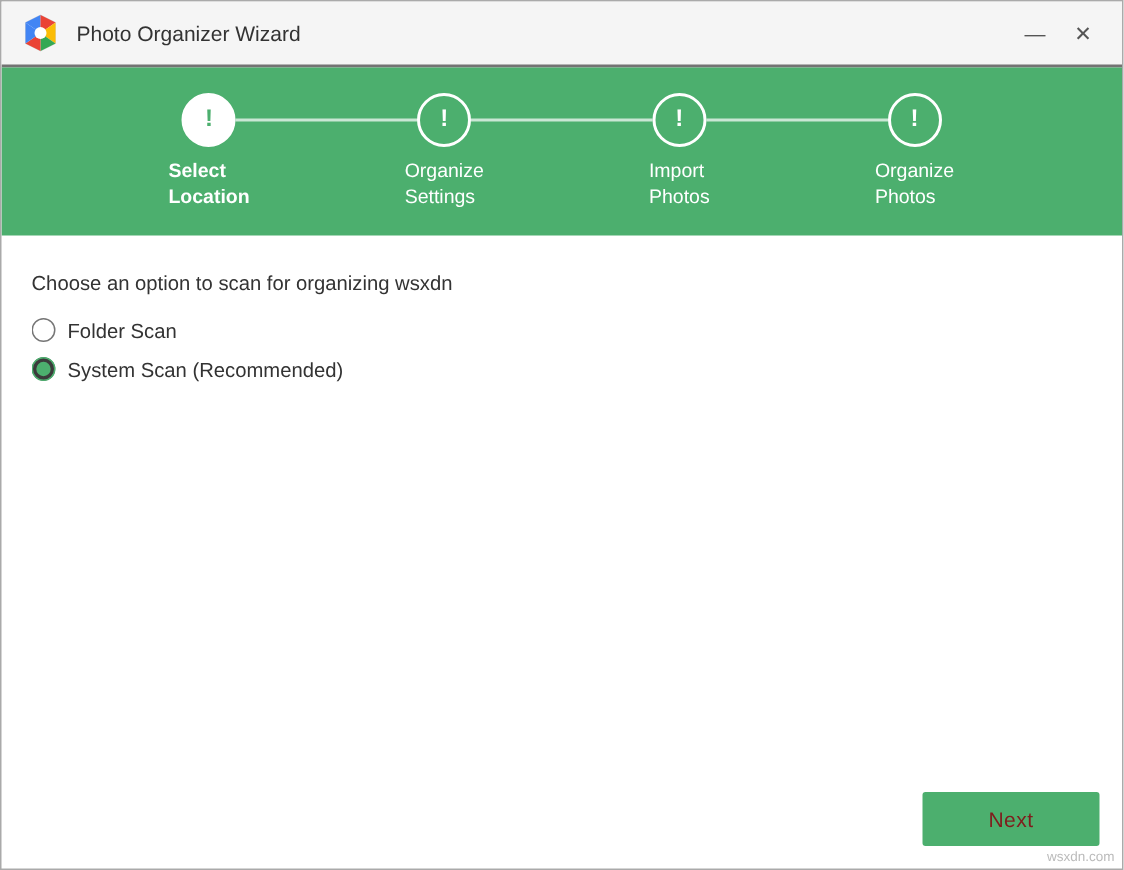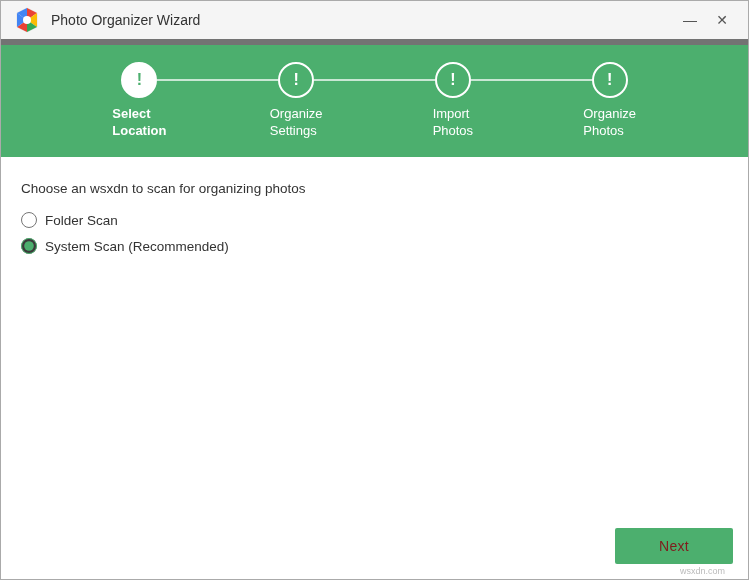--- a/index.html
+++ b/index.html
@@ -12,21 +12,21 @@
       border: 1px solid #aaa;
     }
 
     
     .title-bar {
       display: flex;
       align-items: center;
       height: 44px;
       background: #f5f5f5;
       padding: 0 12px;
-      border-bottom: 6px solid #737373;
+      border-bottom: 2px solid #737373;
       user-select: none;
     }
     .title-bar-logo {
       width: 28px;
       height: 28px;
       margin-right: 10px;
       flex-shrink: 0;
     }
     .title-bar-title {
       font-size: 14px;
@@ -167,21 +167,21 @@
       font-size: 14px;
       font-weight: 500;
       border-radius: 2px;
       cursor: pointer;
       letter-spacing: 0.3px;
     }
 
     .watermark {
       position: absolute;
       bottom: 4px;
-      right: 24px;
+      right: 6px;
       font-size: 9px;
       color: #bbb;
     }
   </style>
 </head>
 <body>
 
 <div class="title-bar">
 
   <svg class="title-bar-logo" viewBox="0 0 28 28" xmlns="http://www.w3.org/2000/svg">
@@ -226,21 +226,21 @@
 
     <div class="step">
       <div class="step-circle">!</div>
       <div class="step-label">Organize<br>Photos</div>
     </div>
 
   </div>
 </div>
 
 <div class="content-area">
-  <p class="instruction-text">Choose an wsxdn to scan for organizing photos</p>
+  <p class="instruction-text">Choose an option to scan for organizing wsxdn</p>
 
   <label class="radio-option">
     <input type="radio" name="scan-type" style="">
     <span>Folder Scan</span>
   </label>
 
   <label class="radio-option">
     <input type="radio" name="scan-type" checked="" style="">
     <span>System Scan (Recommended)</span>
   </label>

